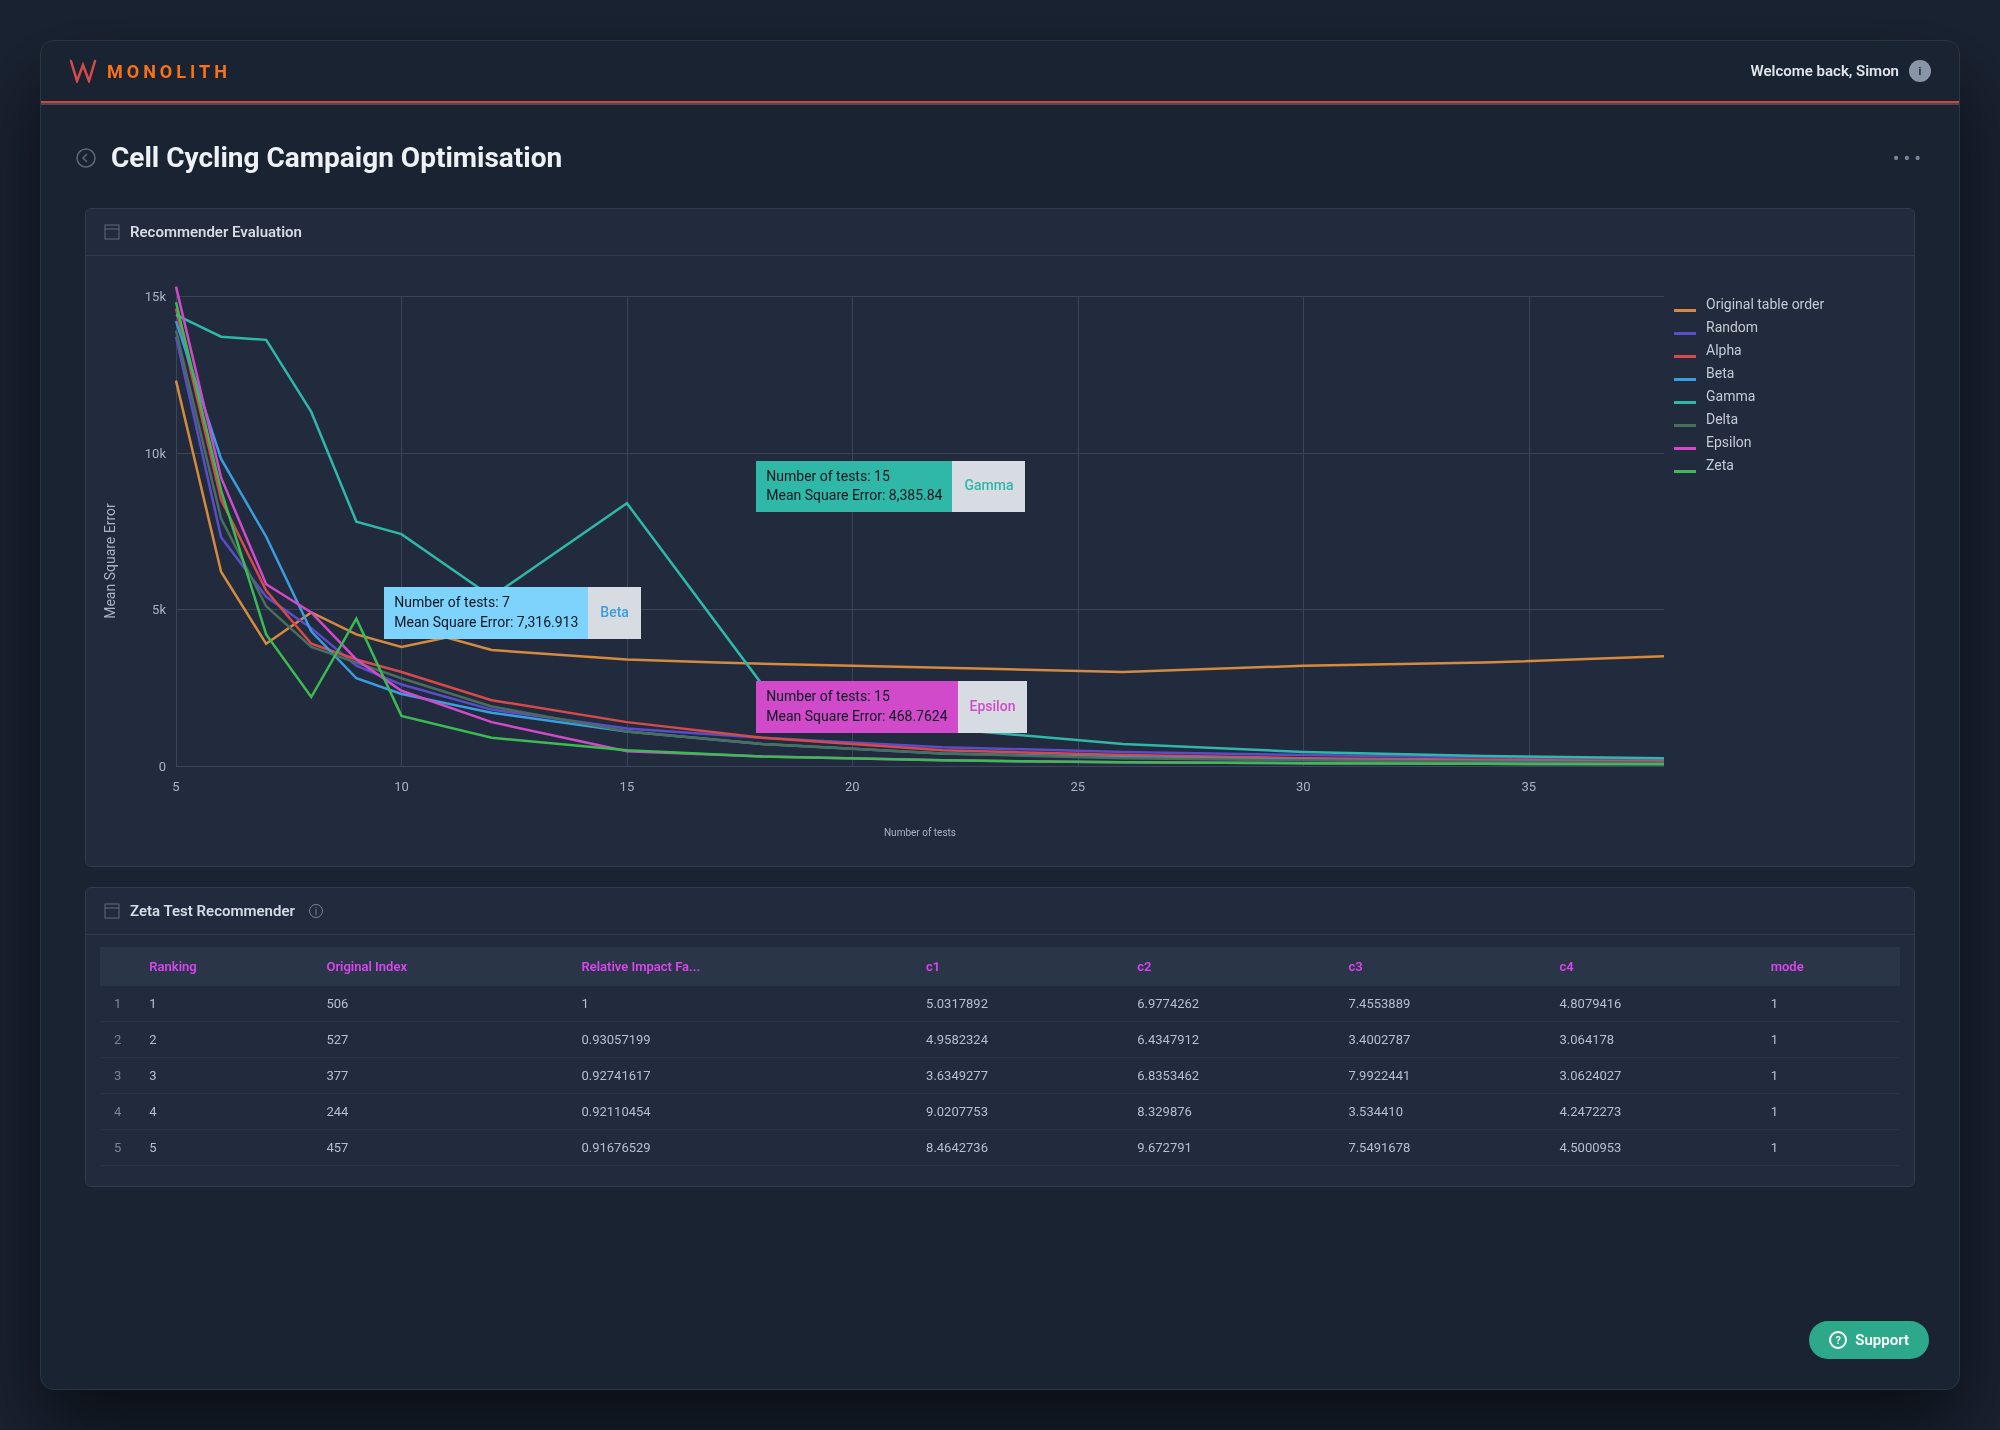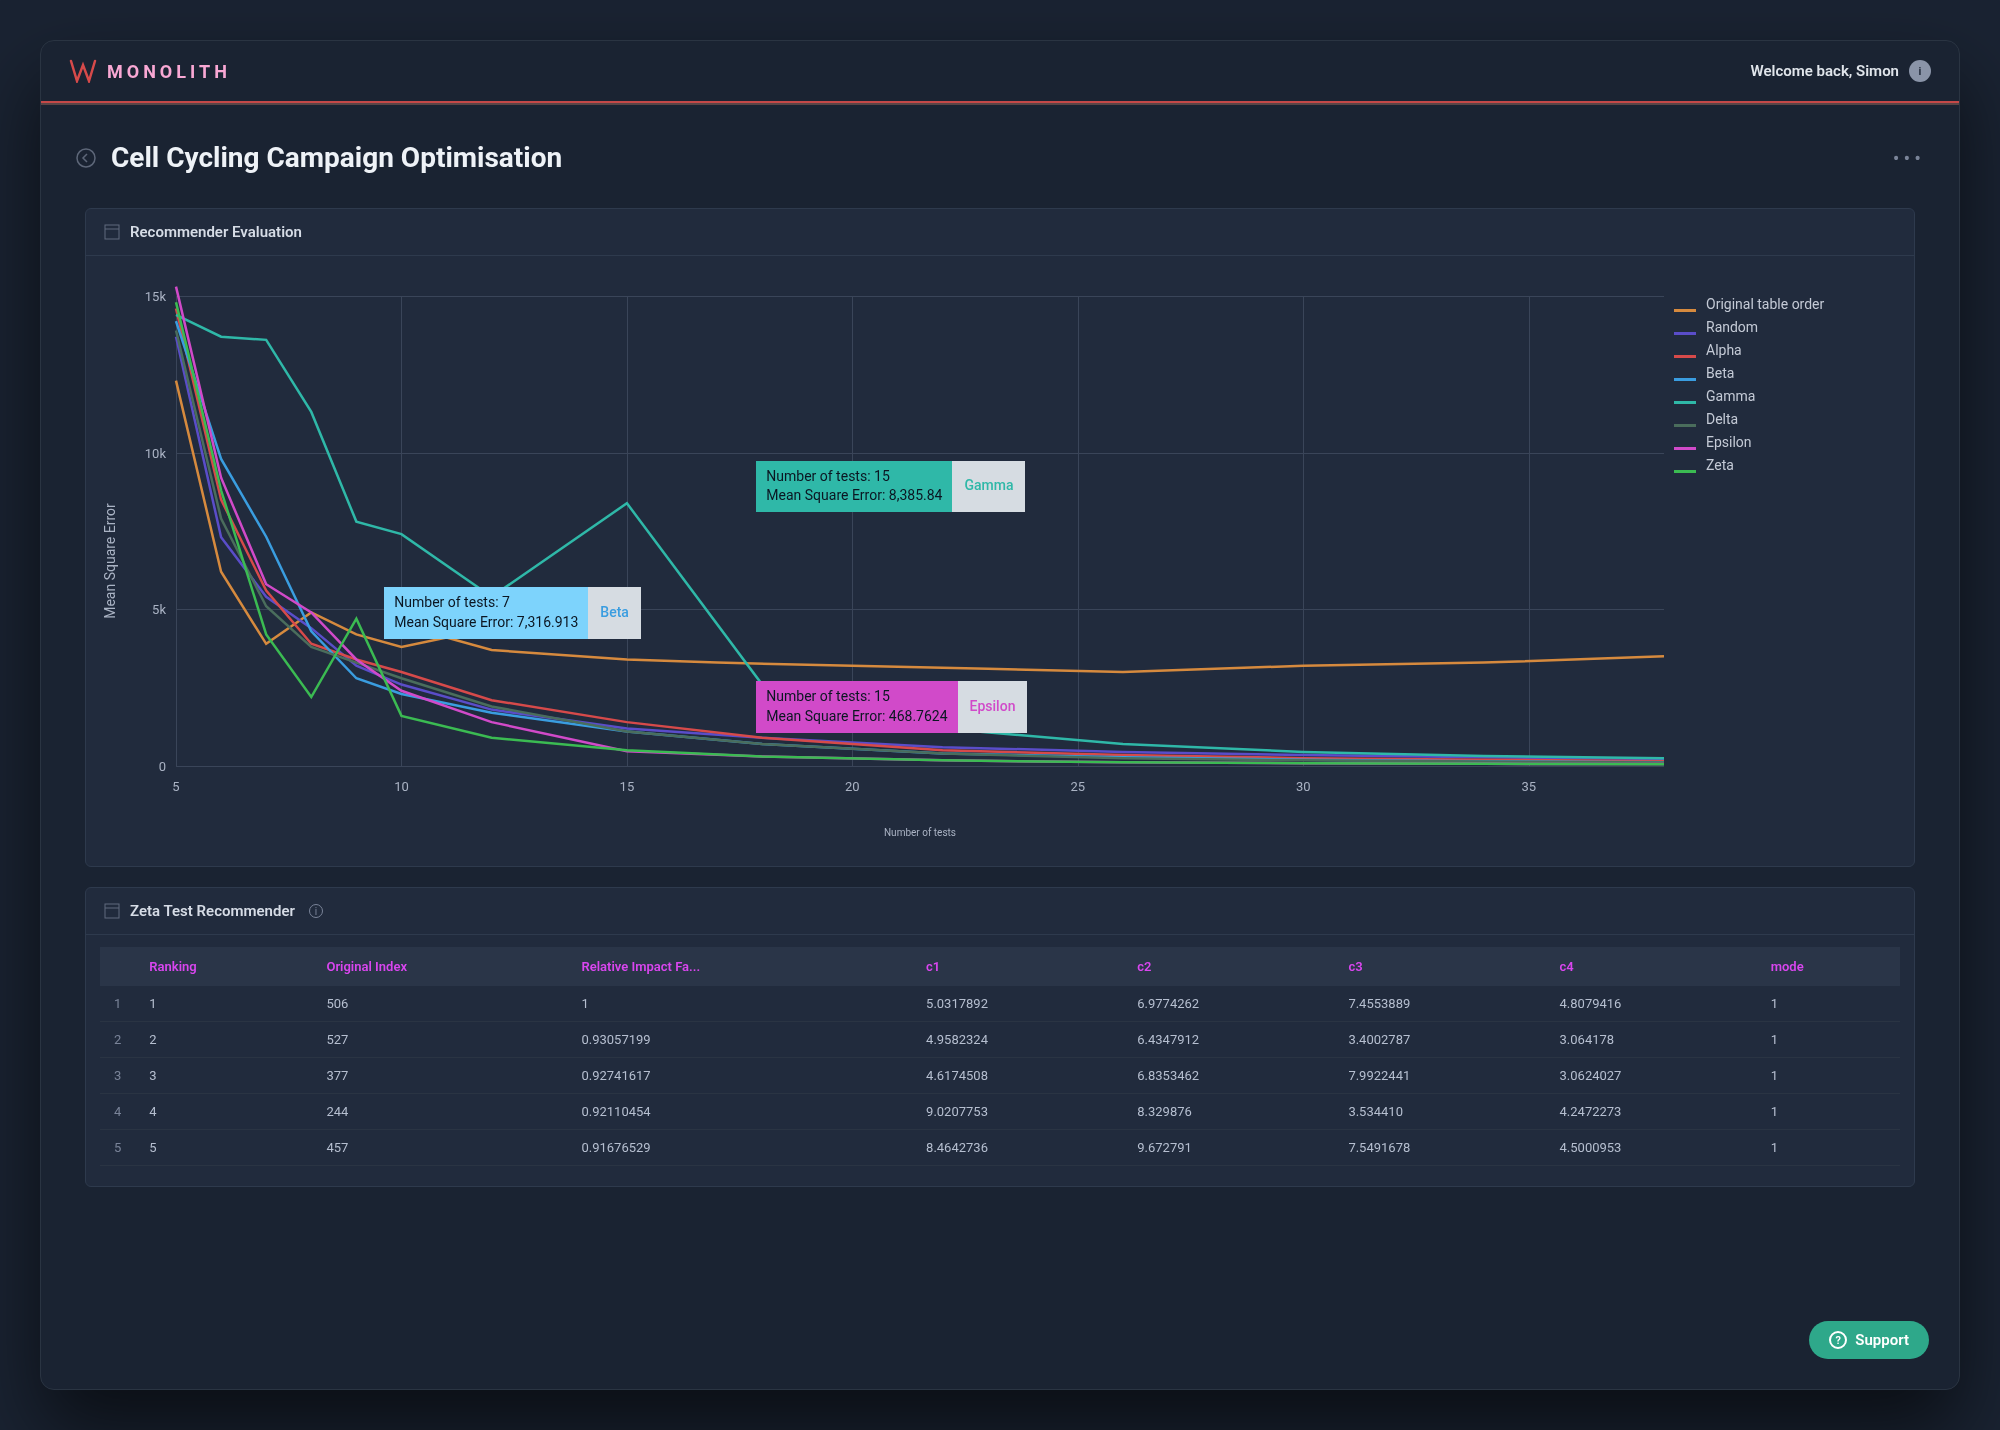--- a/index.html
+++ b/index.html
@@ -1,21 +1,21 @@
 <!DOCTYPE html>
 <html><head>
 <meta charset="utf-8">
 <style>
 * { box-sizing: border-box; margin: 0; padding: 0; }
 body { font-family: -apple-system, BlinkMacSystemFont, "Segoe UI", Roboto, sans-serif; background: #1a2332; color: #e0e5eb; padding: 40px; }
 .window { width: 1920px; height: 1350px; background: #1a2332; border-radius: 14px; overflow: hidden; box-shadow: 0 40px 80px rgba(0,0,0,0.6); position: relative; border: 1px solid #2a3442; }
 .topbar { display:flex; align-items:center; justify-content:space-between; padding:18px 28px; border-bottom:2px solid #c44848; }
 .brand { display:flex; align-items:center; gap:10px; }
 .brand-logo { width:28px; height:24px; }
-.brand-name { font-weight:700; letter-spacing:4px; font-size:18px; color:#f9a8d4; }
+.brand-name { font-weight:700; letter-spacing:4px; font-size:18px; color:#f97316; }
 .welcome { display:flex; align-items:center; gap:10px; font-size:15px; font-weight:600; }
 .avatar { width:22px; height:22px; border-radius:50%; background:#8a94a8; display:inline-flex; align-items:center; justify-content:center; font-size:11px; color:#1a2332; }
 .accentbar { height:2px; background:#594446; }
 .titlebar { display:flex; align-items:center; justify-content:space-between; padding:24px 34px 14px;margin-top:12px; }
 .titlebar-l { display:flex; align-items:center; gap:14px; }
 .back-icon { width:22px; height:22px; opacity:0.6; }
 .page-title { font-size:28px; font-weight:700; color:#eef2f7; }
 .dots { letter-spacing:4px; color:#7a8499; font-size:20px; cursor:pointer; }
 .panel { margin:20px 44px; background:#212b3d; border:1px solid #2e3a4d; border-radius:6px; overflow:hidden; }
 .panel-h { display:flex; align-items:center; gap:10px; padding:14px 18px; border-bottom:1px solid #2e3a4d; }
@@ -226,21 +226,21 @@
               <td>6.4347912</td>
               <td>3.4002787</td>
               <td>3.064178</td>
               <td>1</td>
             </tr>
             <tr>
               <td>3</td>
               <td>3</td>
               <td>377</td>
               <td>0.92741617</td>
-              <td>4.6174508</td>
+              <td>3.6349277</td>
               <td>6.8353462</td>
               <td>7.9922441</td>
               <td>3.0624027</td>
               <td>1</td>
             </tr>
             <tr>
               <td>4</td>
               <td>4</td>
               <td>244</td>
               <td>0.92110454</td>

